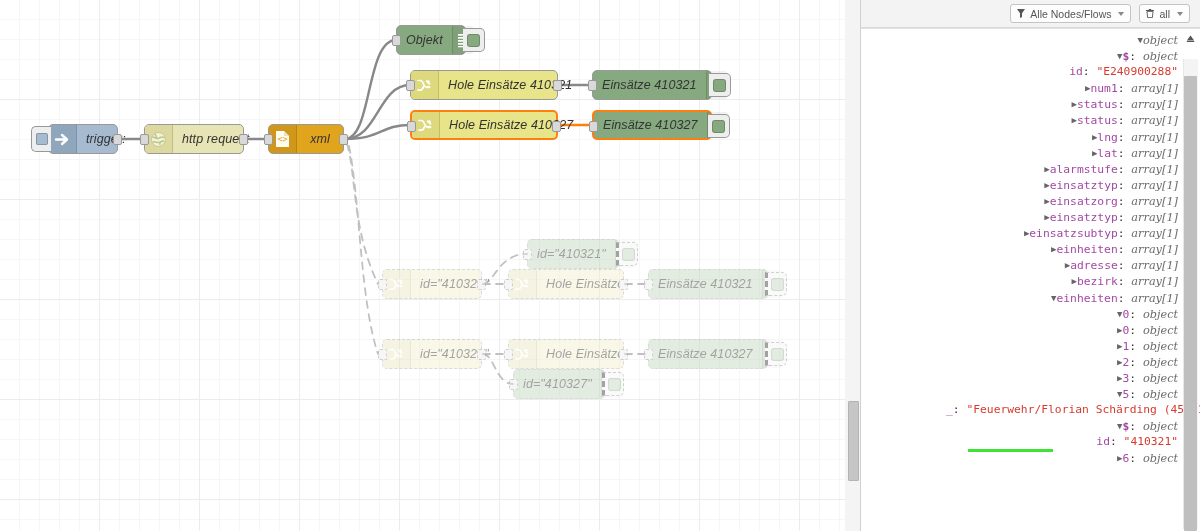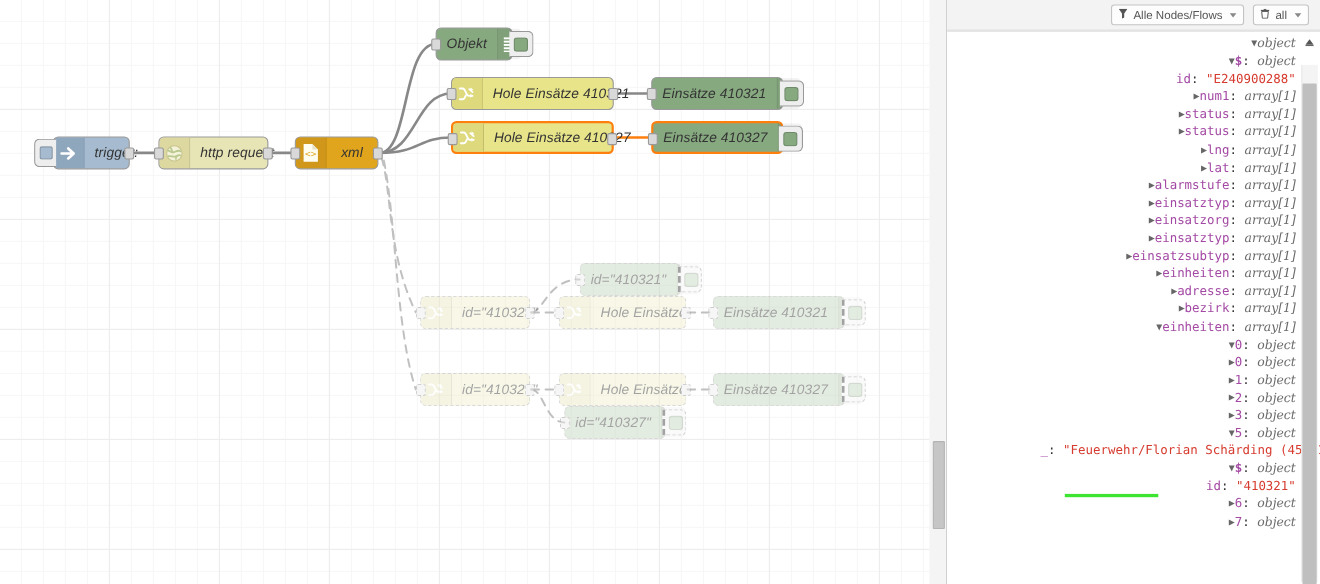--- a/index.html
+++ b/index.html
@@ -521,21 +521,20 @@
           <div class="row"><span style="display:inline-block;width:22px"></span><span class="tw open"></span><span class="k">0</span><span>: </span><span class="t">object</span></div>
           <div class="row"><span style="display:inline-block;width:44px"></span><span class="tw closed"></span><span class="k">0</span><span>: </span><span class="t">object</span></div>
           <div class="row"><span style="display:inline-block;width:44px"></span><span class="tw closed"></span><span class="k">1</span><span>: </span><span class="t">object</span></div>
           <div class="row"><span style="display:inline-block;width:44px"></span><span class="tw closed"></span><span class="k">2</span><span>: </span><span class="t">object</span></div>
           <div class="row"><span style="display:inline-block;width:44px"></span><span class="tw closed"></span><span class="k">3</span><span>: </span><span class="t">object</span></div>
           <div class="row"><span style="display:inline-block;width:44px"></span><span class="tw open"></span><span class="k">5</span><span>: </span><span class="t">object</span></div>
           <div class="row"><span style="display:inline-block;width:66px"></span><span class="tw none"></span><span class="k">_</span><span>: </span><span class="v">"Feuerwehr/Florian Schärding (45321)"</span></div>
           <div class="row"><span style="display:inline-block;width:55px"></span><span class="tw open"></span><span class="k-dollar">$</span><span>: </span><span class="t">object</span></div>
           <div class="row"><span style="display:inline-block;width:77px"></span><span class="tw none"></span><span class="k">id</span><span>: </span><span class="v">"410321"</span><span class="hl" style="left: 97px; width: 85px; background: rgb(62, 228, 50);"></span></div>
           <div class="row"><span style="display:inline-block;width:44px"></span><span class="tw closed"></span><span class="k">6</span><span>: </span><span class="t">object</span></div>
-          <div class="row"><span style="display:inline-block;width:44px"></span><span class="tw closed"></span><span class="k">7</span><span>: </span><span class="t">object</span></div>
         </div>
       <div id="sb-scroll"></div>
     </div>
     <div id="sb-up">
       <svg width="9" height="7" viewBox="0 0 9 7">
           <path d="M4.5 0.6 8.2 5.6H0.8z" fill="#555"></path>
           <rect x="0.8" y="6" width="7.4" height="1" fill="#555"></rect>
         </svg>
     </div>
     <div id="sb-thumb"></div>

